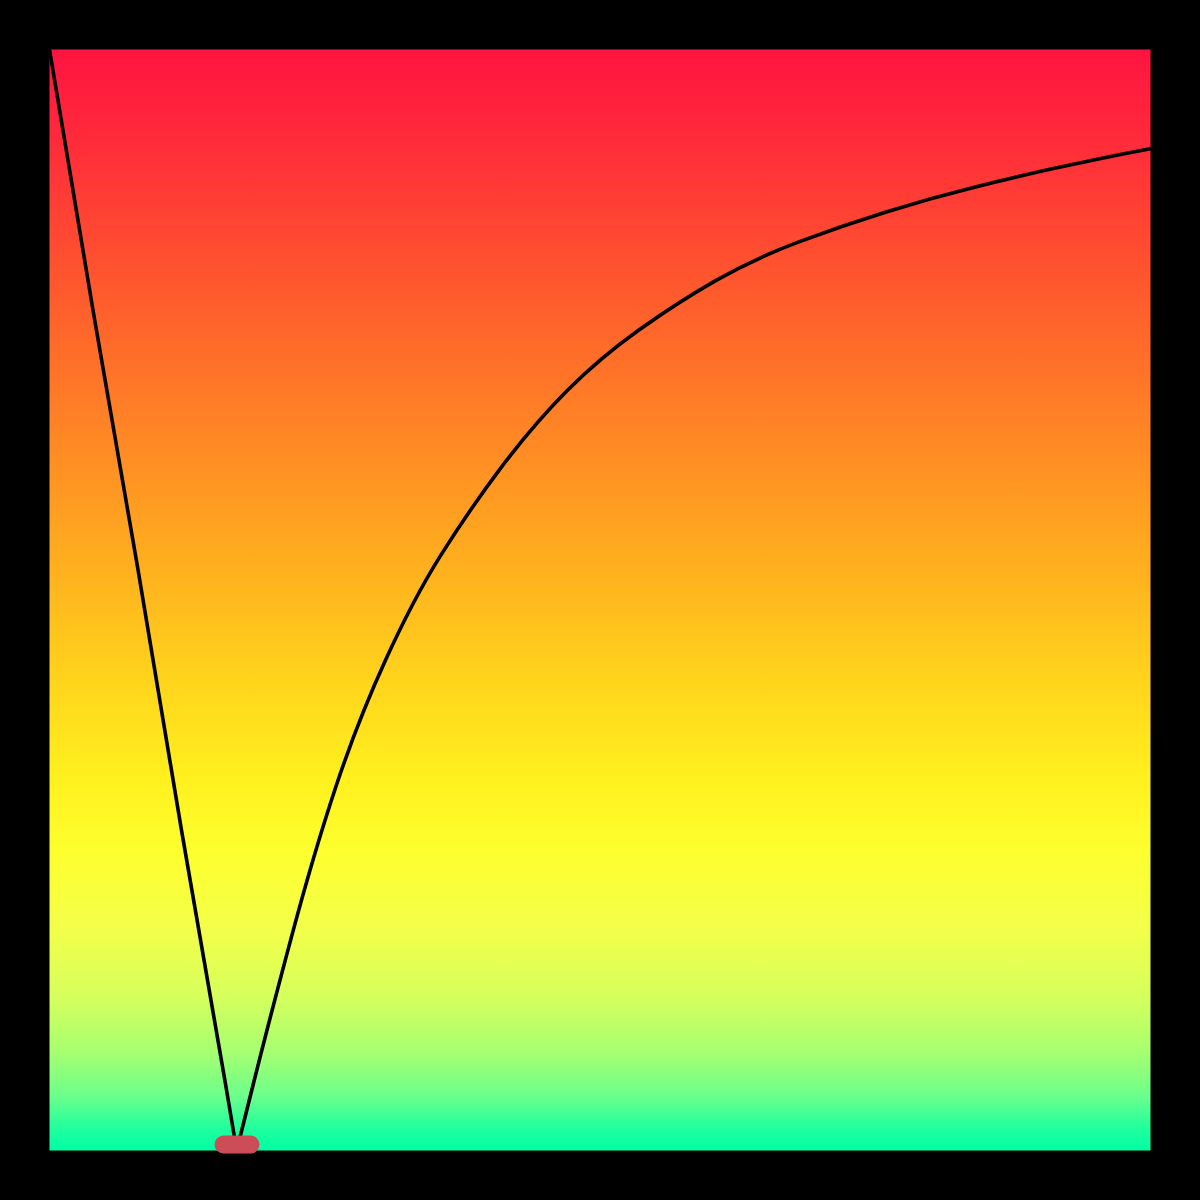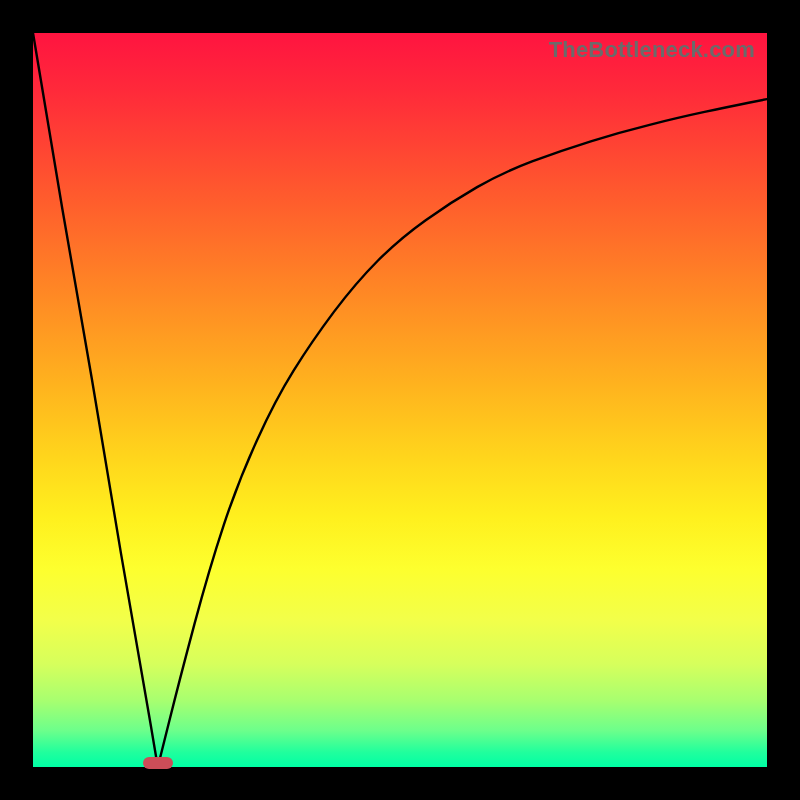--- a/index.html
+++ b/index.html
@@ -68,21 +68,20 @@
     transform: translate(-50%, -50%);
   }
 </style>
 </head>
 <body>
 
 <div class="frame">
 
   <div class="plot-area">
 
-    <div class="watermark">TheBottleneck.com</div>
 
     <svg class="curve" viewBox="0 0 734 734" preserveAspectRatio="none">
       <path d="M 0.0 0.0 L 29.4 176.2 L 58.7 345.0 L 88.1 521.1 L 117.4 690.0 L 124.8 734.0 Q 124.8 734.0 124.8 734.0 Q 124.8 734.0 135.8 690.0 Q 146.8 645.9 161.5 590.9 Q 176.2 535.8 190.8 491.8 Q 205.5 447.7 223.9 407.4 Q 242.2 367.0 260.6 337.6 Q 278.9 308.3 300.9 278.9 Q 323.0 249.6 345.0 227.5 Q 367.0 205.5 392.7 187.2 Q 418.4 168.8 444.1 154.1 Q 469.8 139.5 499.1 128.4 Q 528.5 117.4 557.8 108.3 Q 587.2 99.1 616.6 91.8 Q 645.9 84.4 671.6 78.9 Q 697.3 73.4 715.6 69.7 L 734.0 66.1 " fill="none" stroke="#000000" stroke-width="2.4" stroke-linejoin="round" stroke-linecap="round"></path>
     </svg>
 
     <div class="marker" style="left: 124.78px; top: 730.33px; background: rgb(204, 77, 88);"></div>
 
   </div>
 
 </div>

